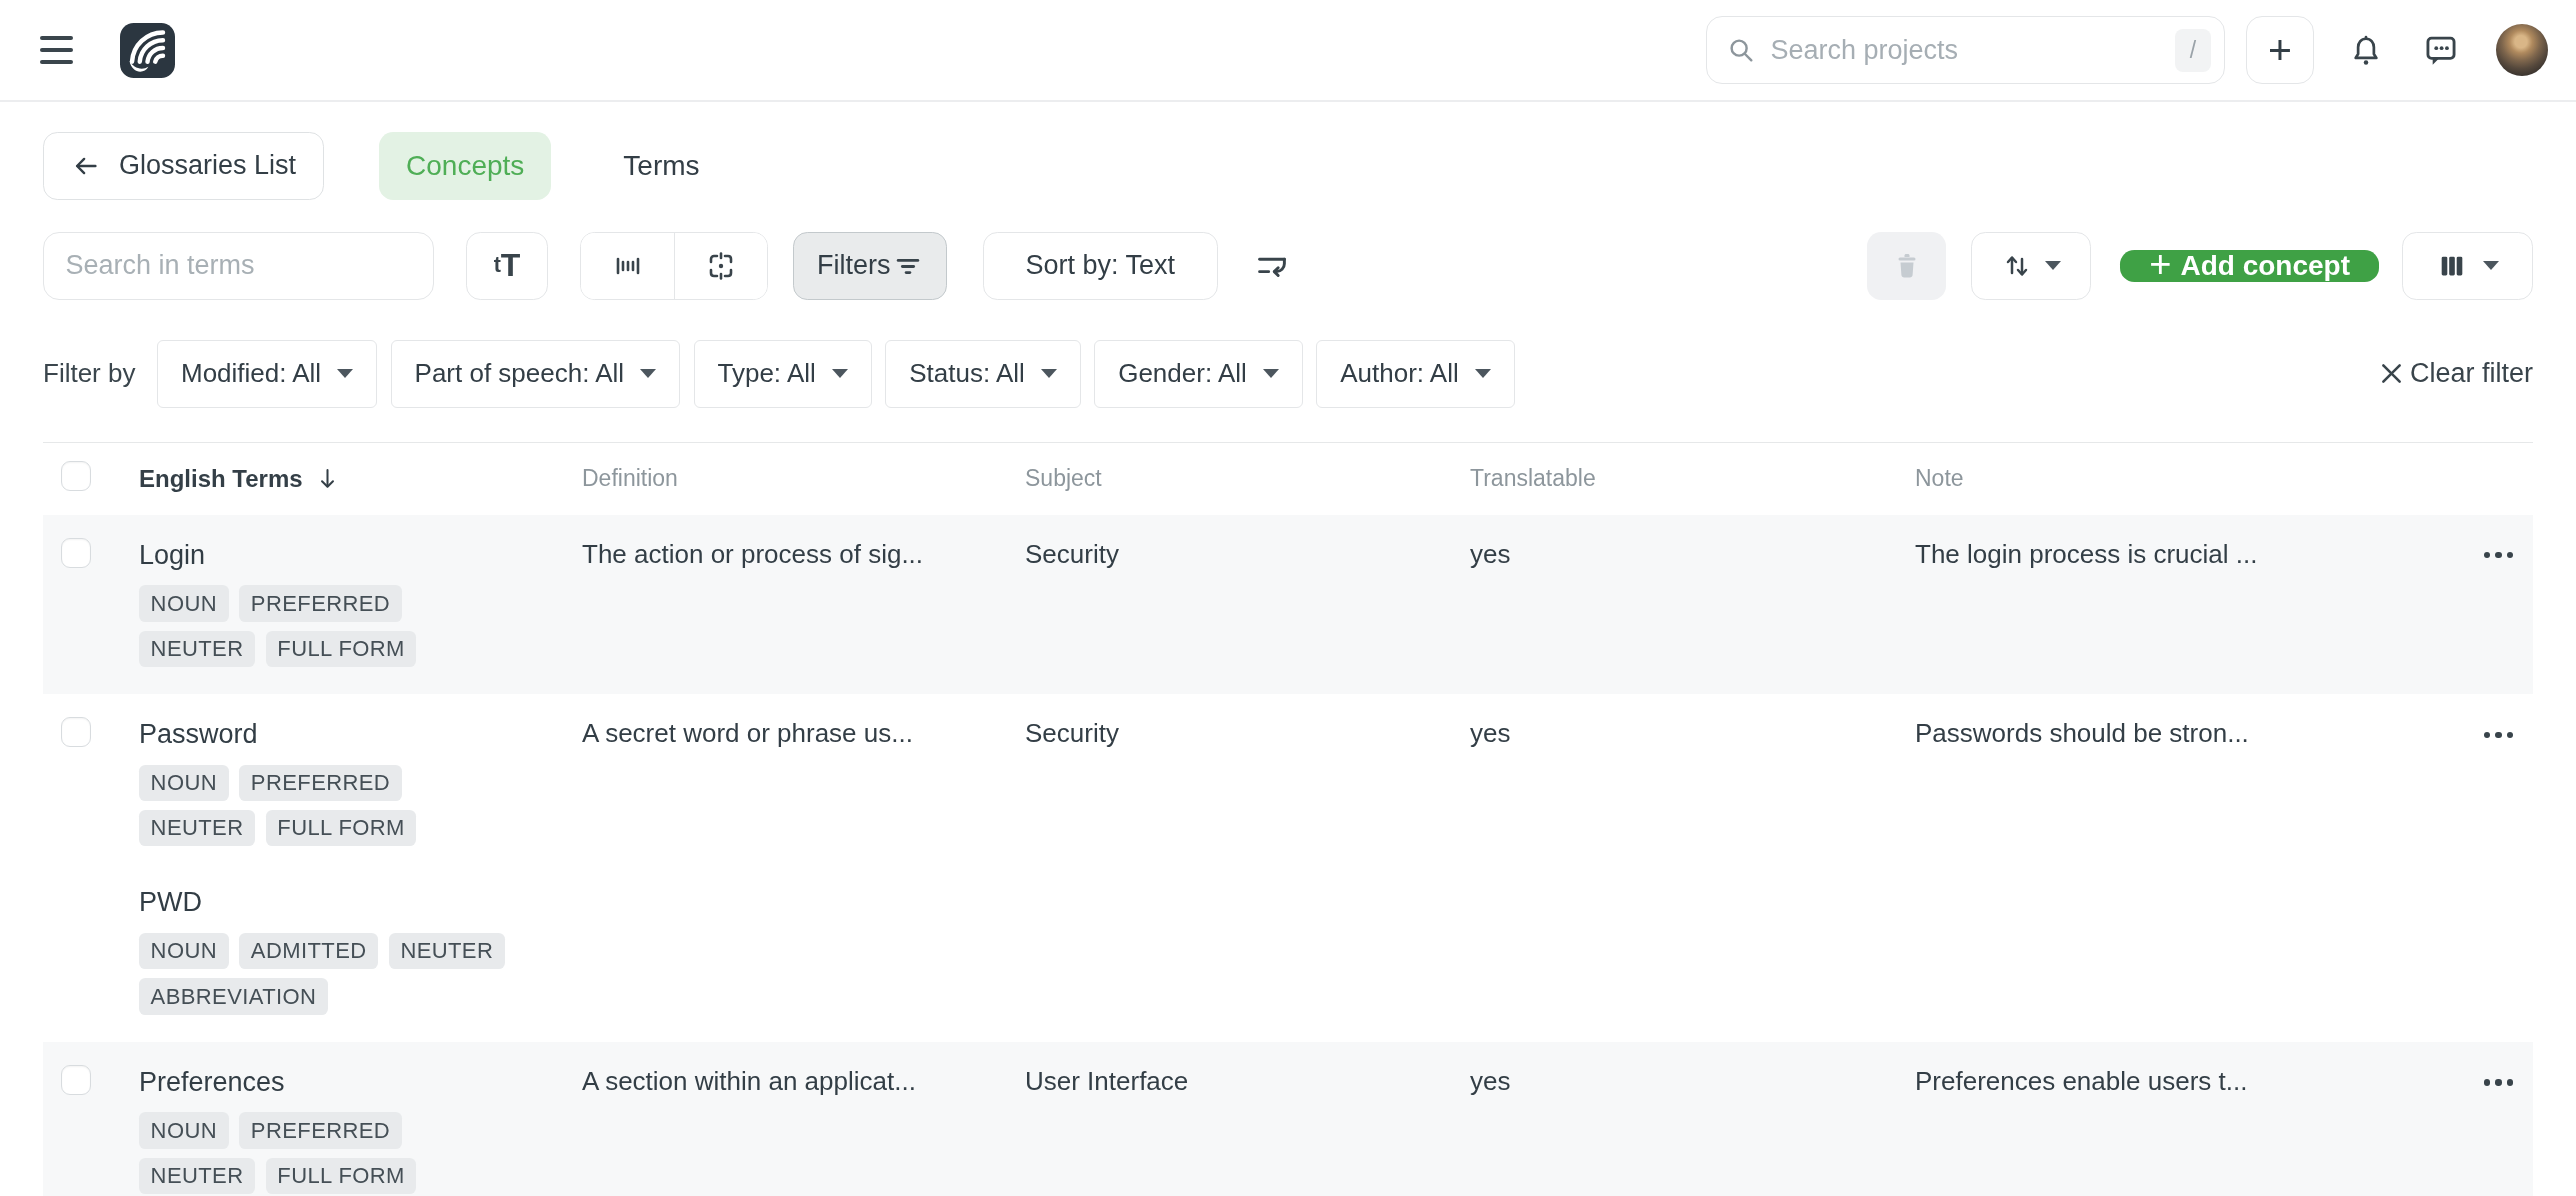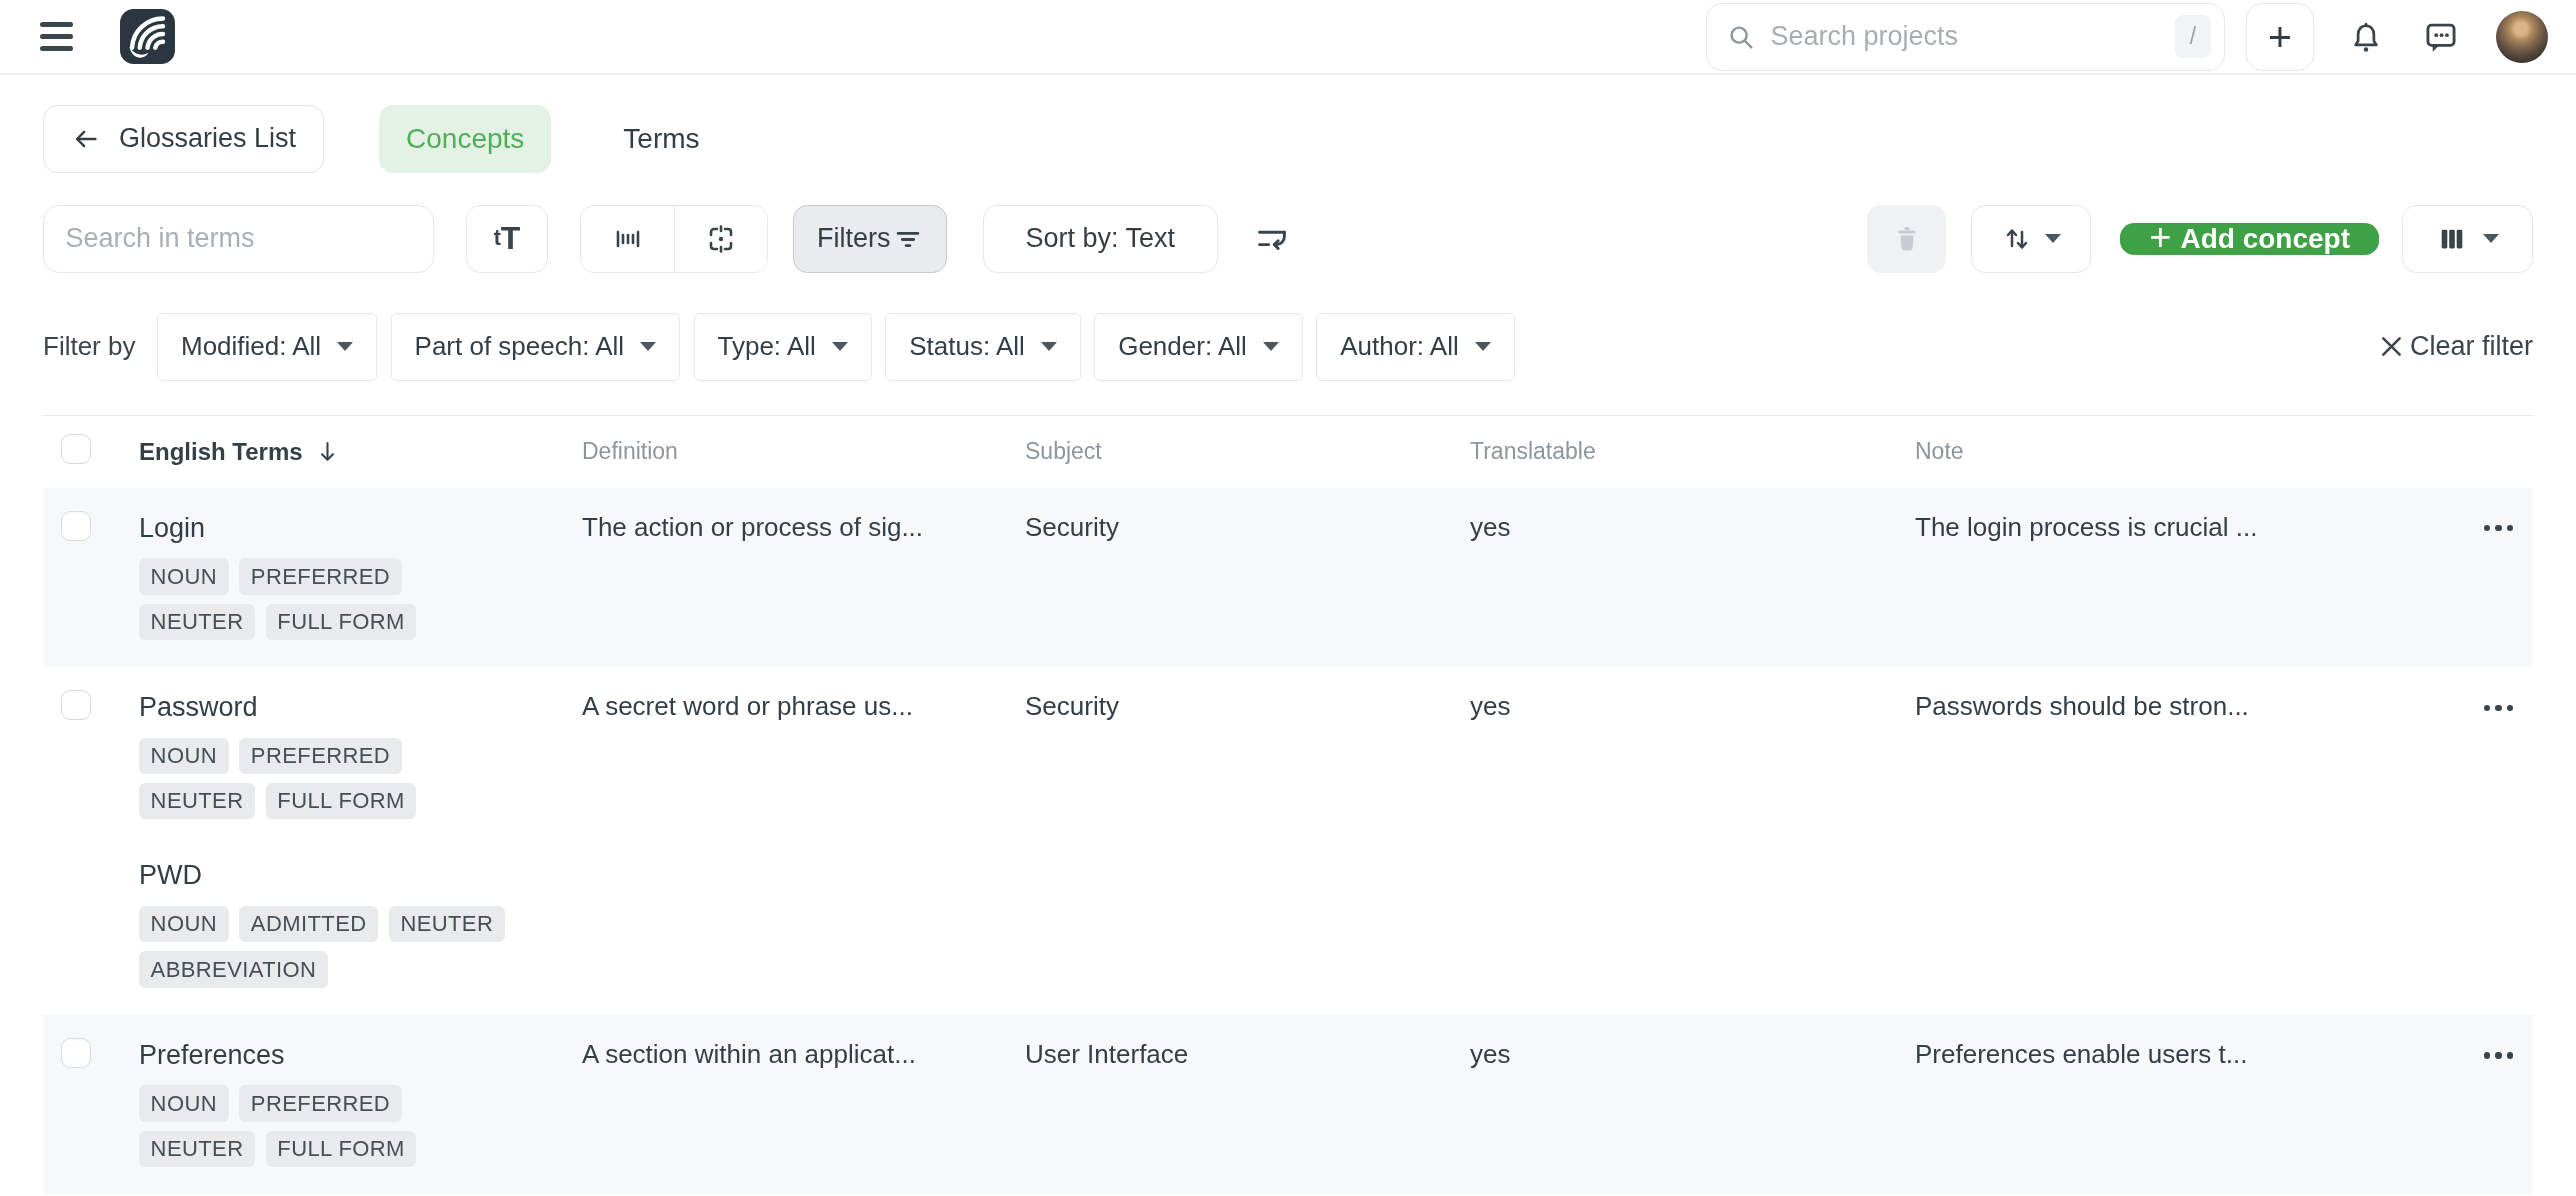--- a/index.html
+++ b/index.html
@@ -1,21 +1,21 @@
 <!DOCTYPE html>
 <html style="font-size:14.3px"><head>
 <meta charset="utf-8">
 <style>
   * { margin:0; padding:0; box-sizing:border-box; }
   html,body { background:#fff; }
   body { font-family:"Liberation Sans", sans-serif; color:#333e46; }
   .app { position:relative; width:2576px; height:1197px; background:#fff; overflow:hidden; }
 
   
-  .topbar { height:73px; display:flex; align-items:center; padding:0 28px 0 36px; }
+  .topbar { height:100px; display:flex; align-items:center; padding:0 28px 0 36px; }
   .hamburger { width:41px; height:32px; display:flex; flex-direction:column; justify-content:space-between; background:none; border:none; cursor:pointer; padding:1.8px 3.6px; }
   .hamburger span { display:block; height:4.5px; border-radius:2.7px; background:#3a454c; }
   .logo { width:55px; height:55px; margin-left:43px; flex:0 0 auto; }
   .proj-search { margin-left:auto; width:519px; height:68px; border:1.8px solid #e4e6e8; border-radius:16px; display:flex; align-items:center; padding:0 12.5px 0 19.7px; background:#fff; }
   .proj-search input { flex:1; border:none; outline:none; font-family:inherit; font-size:27px; color:#333e46; min-width:0; background:transparent; }
   .proj-search input::placeholder { color:#a6aeb4; }
   .kbd { width:36px; height:43px; border-radius:8px; background:#f2f3f4; color:#9aa2a8; font-size:23px; display:flex; align-items:center; justify-content:center; }
   .icon-btn { background:none; border:none; cursor:pointer; display:flex; align-items:center; justify-content:center; }
   .plus-btn { width:68px; height:68px; margin-left:21.5px; border:1.8px solid #e4e6e8; border-radius:16px; background:#fff; font-size:41px; font-weight:300; color:#333e46; line-height:0; }
   .bell-btn { margin-left:34px; } .chat-btn { margin-left:38px; }

